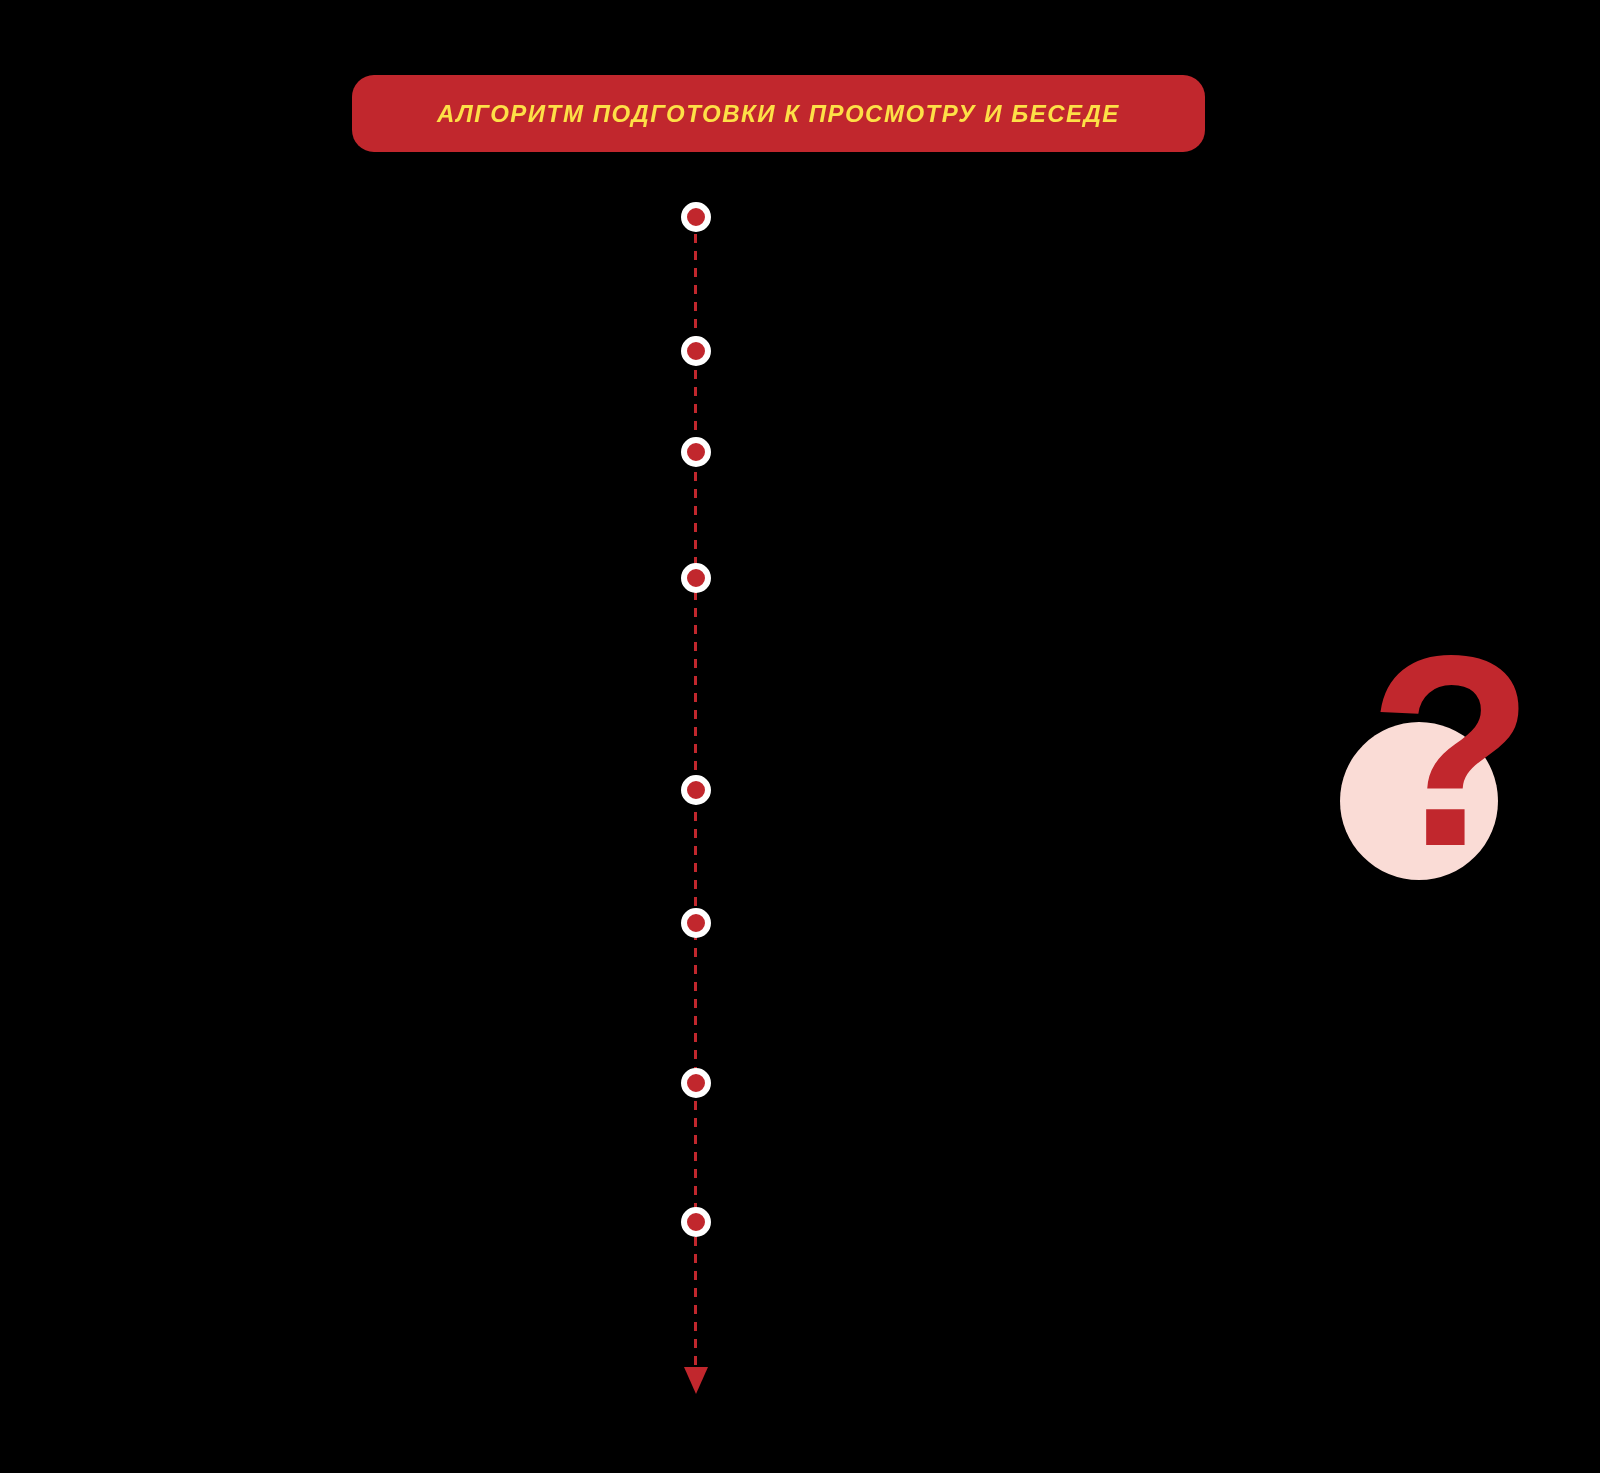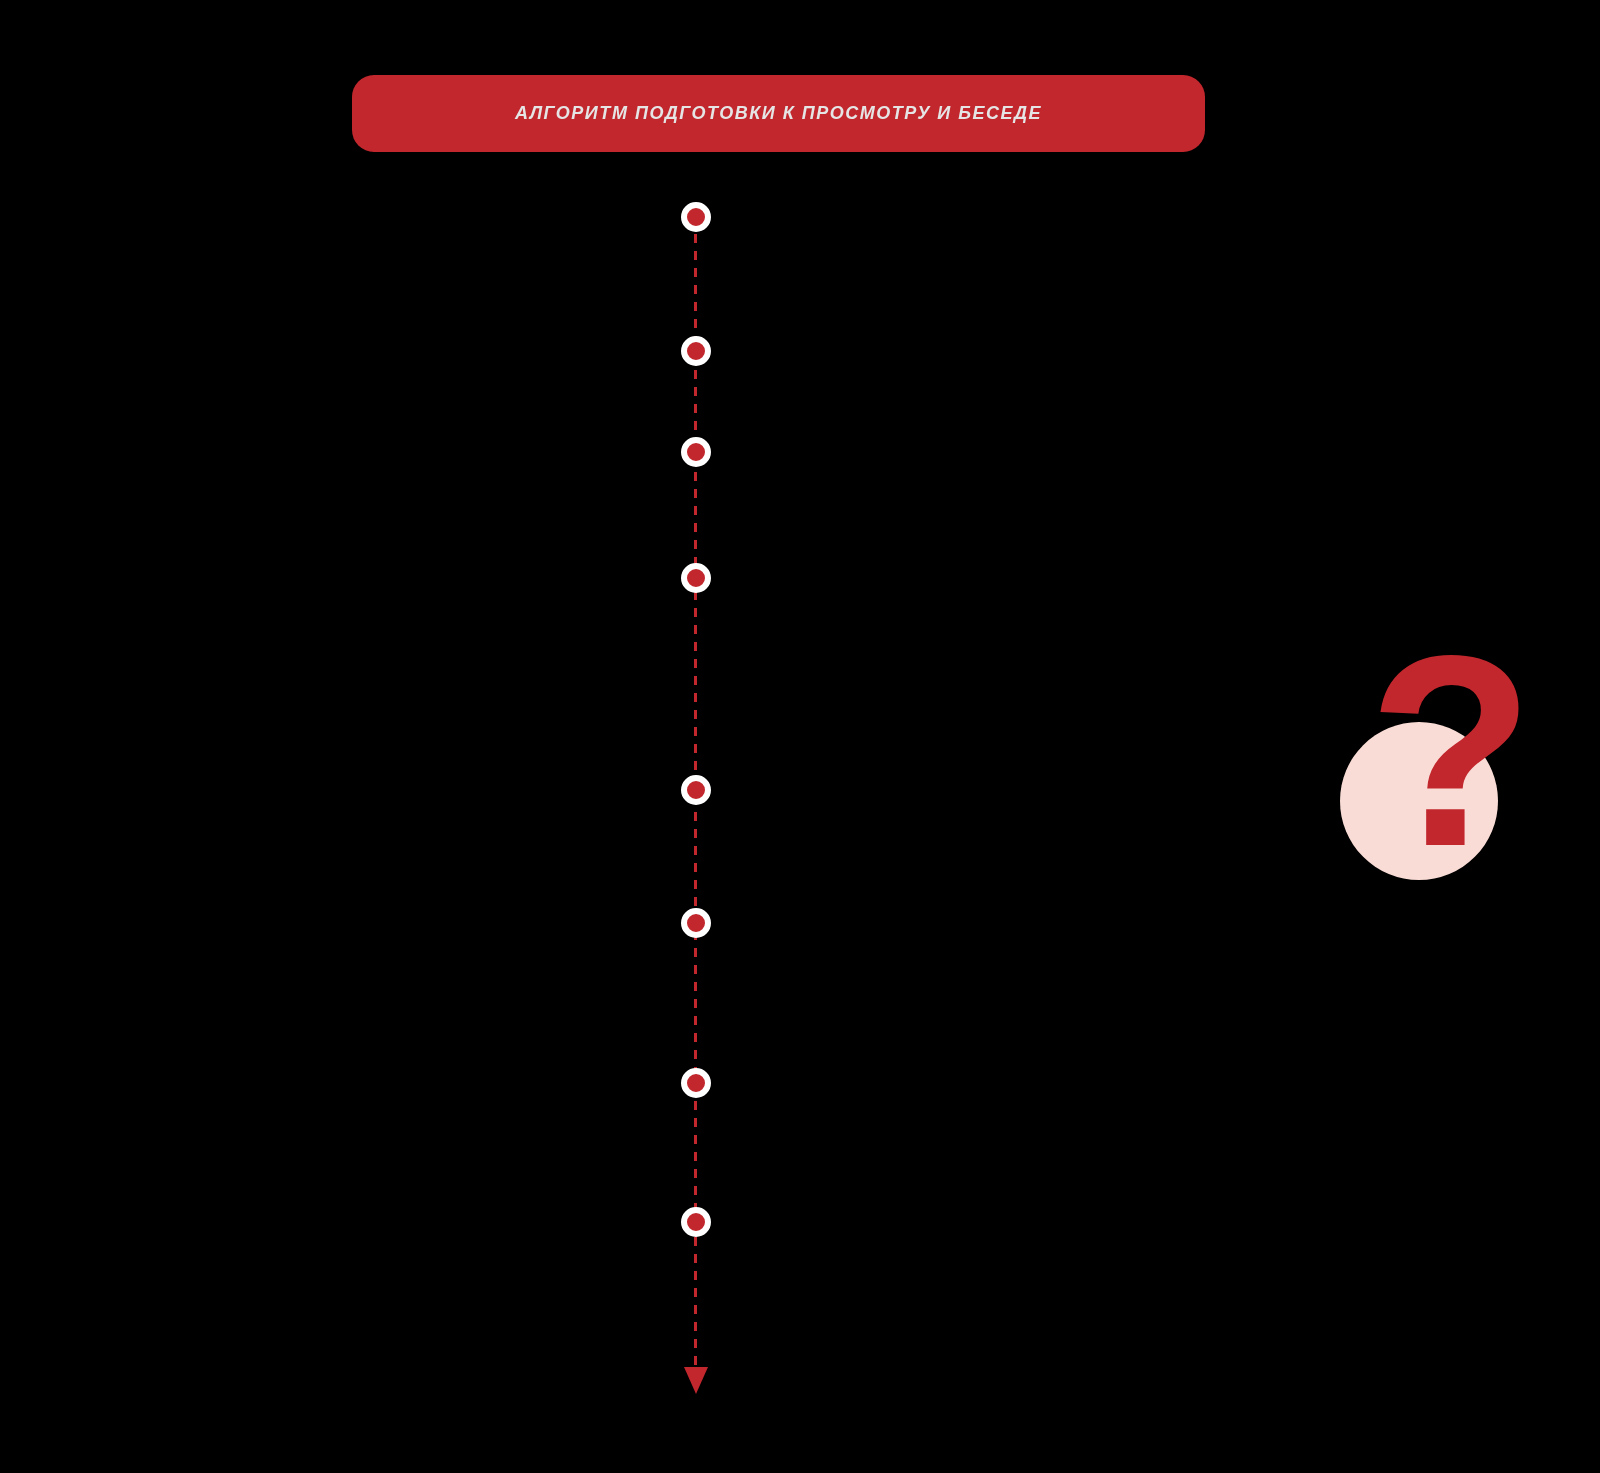--- a/index.html
+++ b/index.html
@@ -27,22 +27,22 @@
     top: 75px;
     width: 853px;
     height: 77px;
     background: var(--accent-red);
     border-radius: 22px;
     display: flex;
     align-items: center;
     justify-content: center;
   }
   .banner-title {
-    color: #e5e5e5;
-    font-size: 18px;
+    color: #fde047;
+    font-size: 24px;
     font-weight: bold;
     font-style: italic;
     letter-spacing: 1.5px;
     text-transform: uppercase;
     white-space: nowrap;
   }
   .timeline-line {
     position: absolute;
     left: 694px;
     top: 217px;

